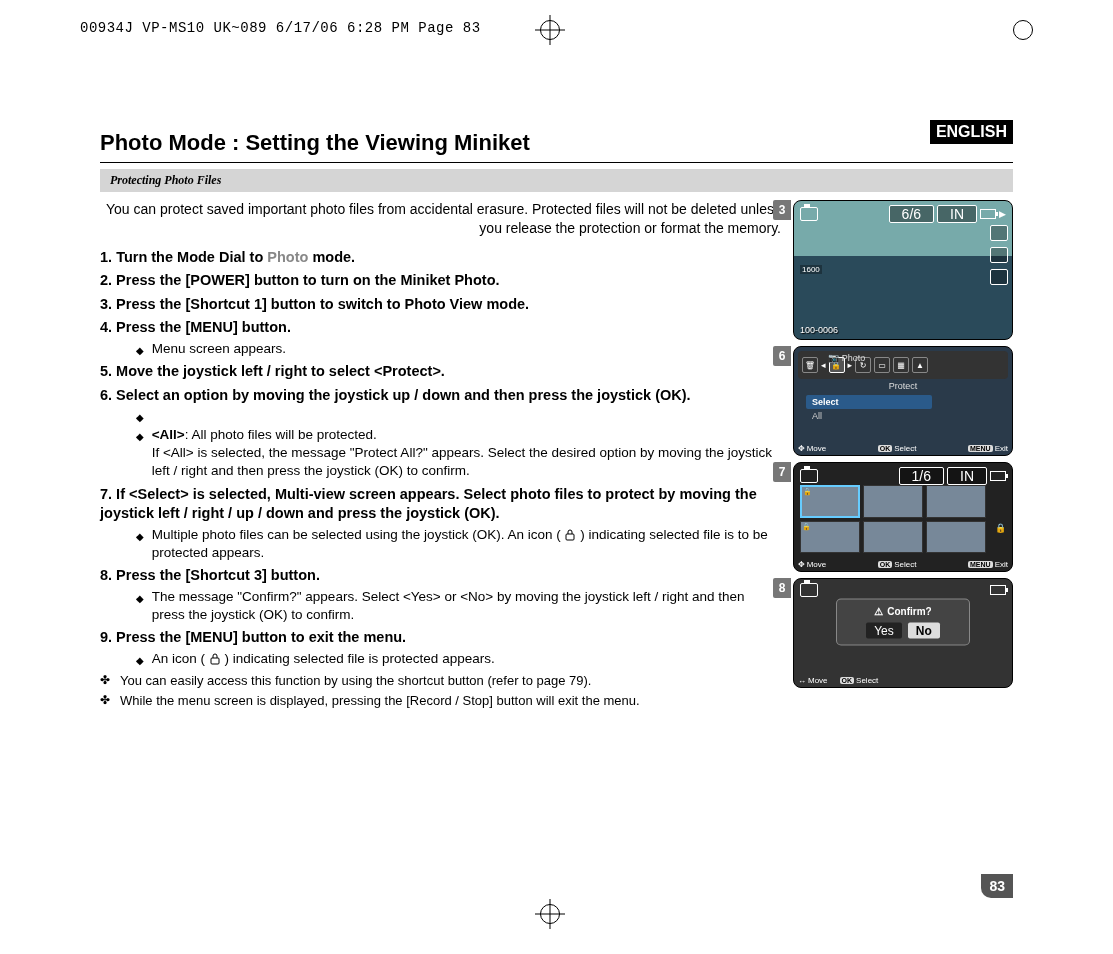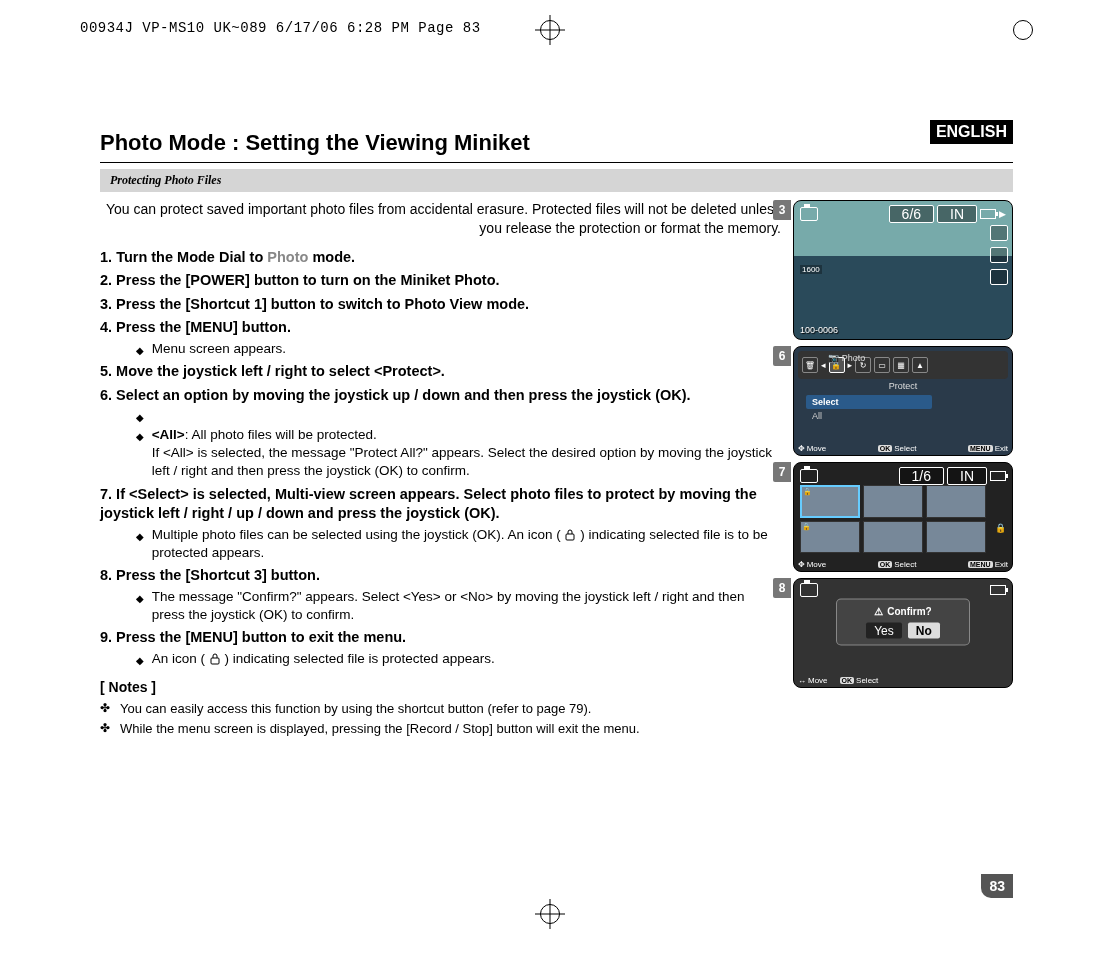--- a/index.html
+++ b/index.html
@@ -228,21 +228,20 @@
                     <rect x="2" y="5" width="8" height="6" rx="1" fill="none" stroke="#000"></rect>
                     <path d="M4 5 V3 a2 2 0 0 1 4 0 V5" fill="none" stroke="#000"></path>
                   </svg>
                 <span>) indicating selected file is protected appears.</span>
               </span>
             </div>
           </div>
         </li>
       </ol>
 
-      <div class="notes-head">[ Notes ]</div>
       <div class="notes">
         <div class="bul">
             <span class="x">✤</span>
             <span>You can easily access this function by using the shortcut button (refer to page 79).</span>
           </div>
         <div class="bul">
             <span class="x">✤</span>
             <span>While the menu screen is displayed, pressing the [Record / Stop] button will exit the menu.</span>
           </div>
       </div>

